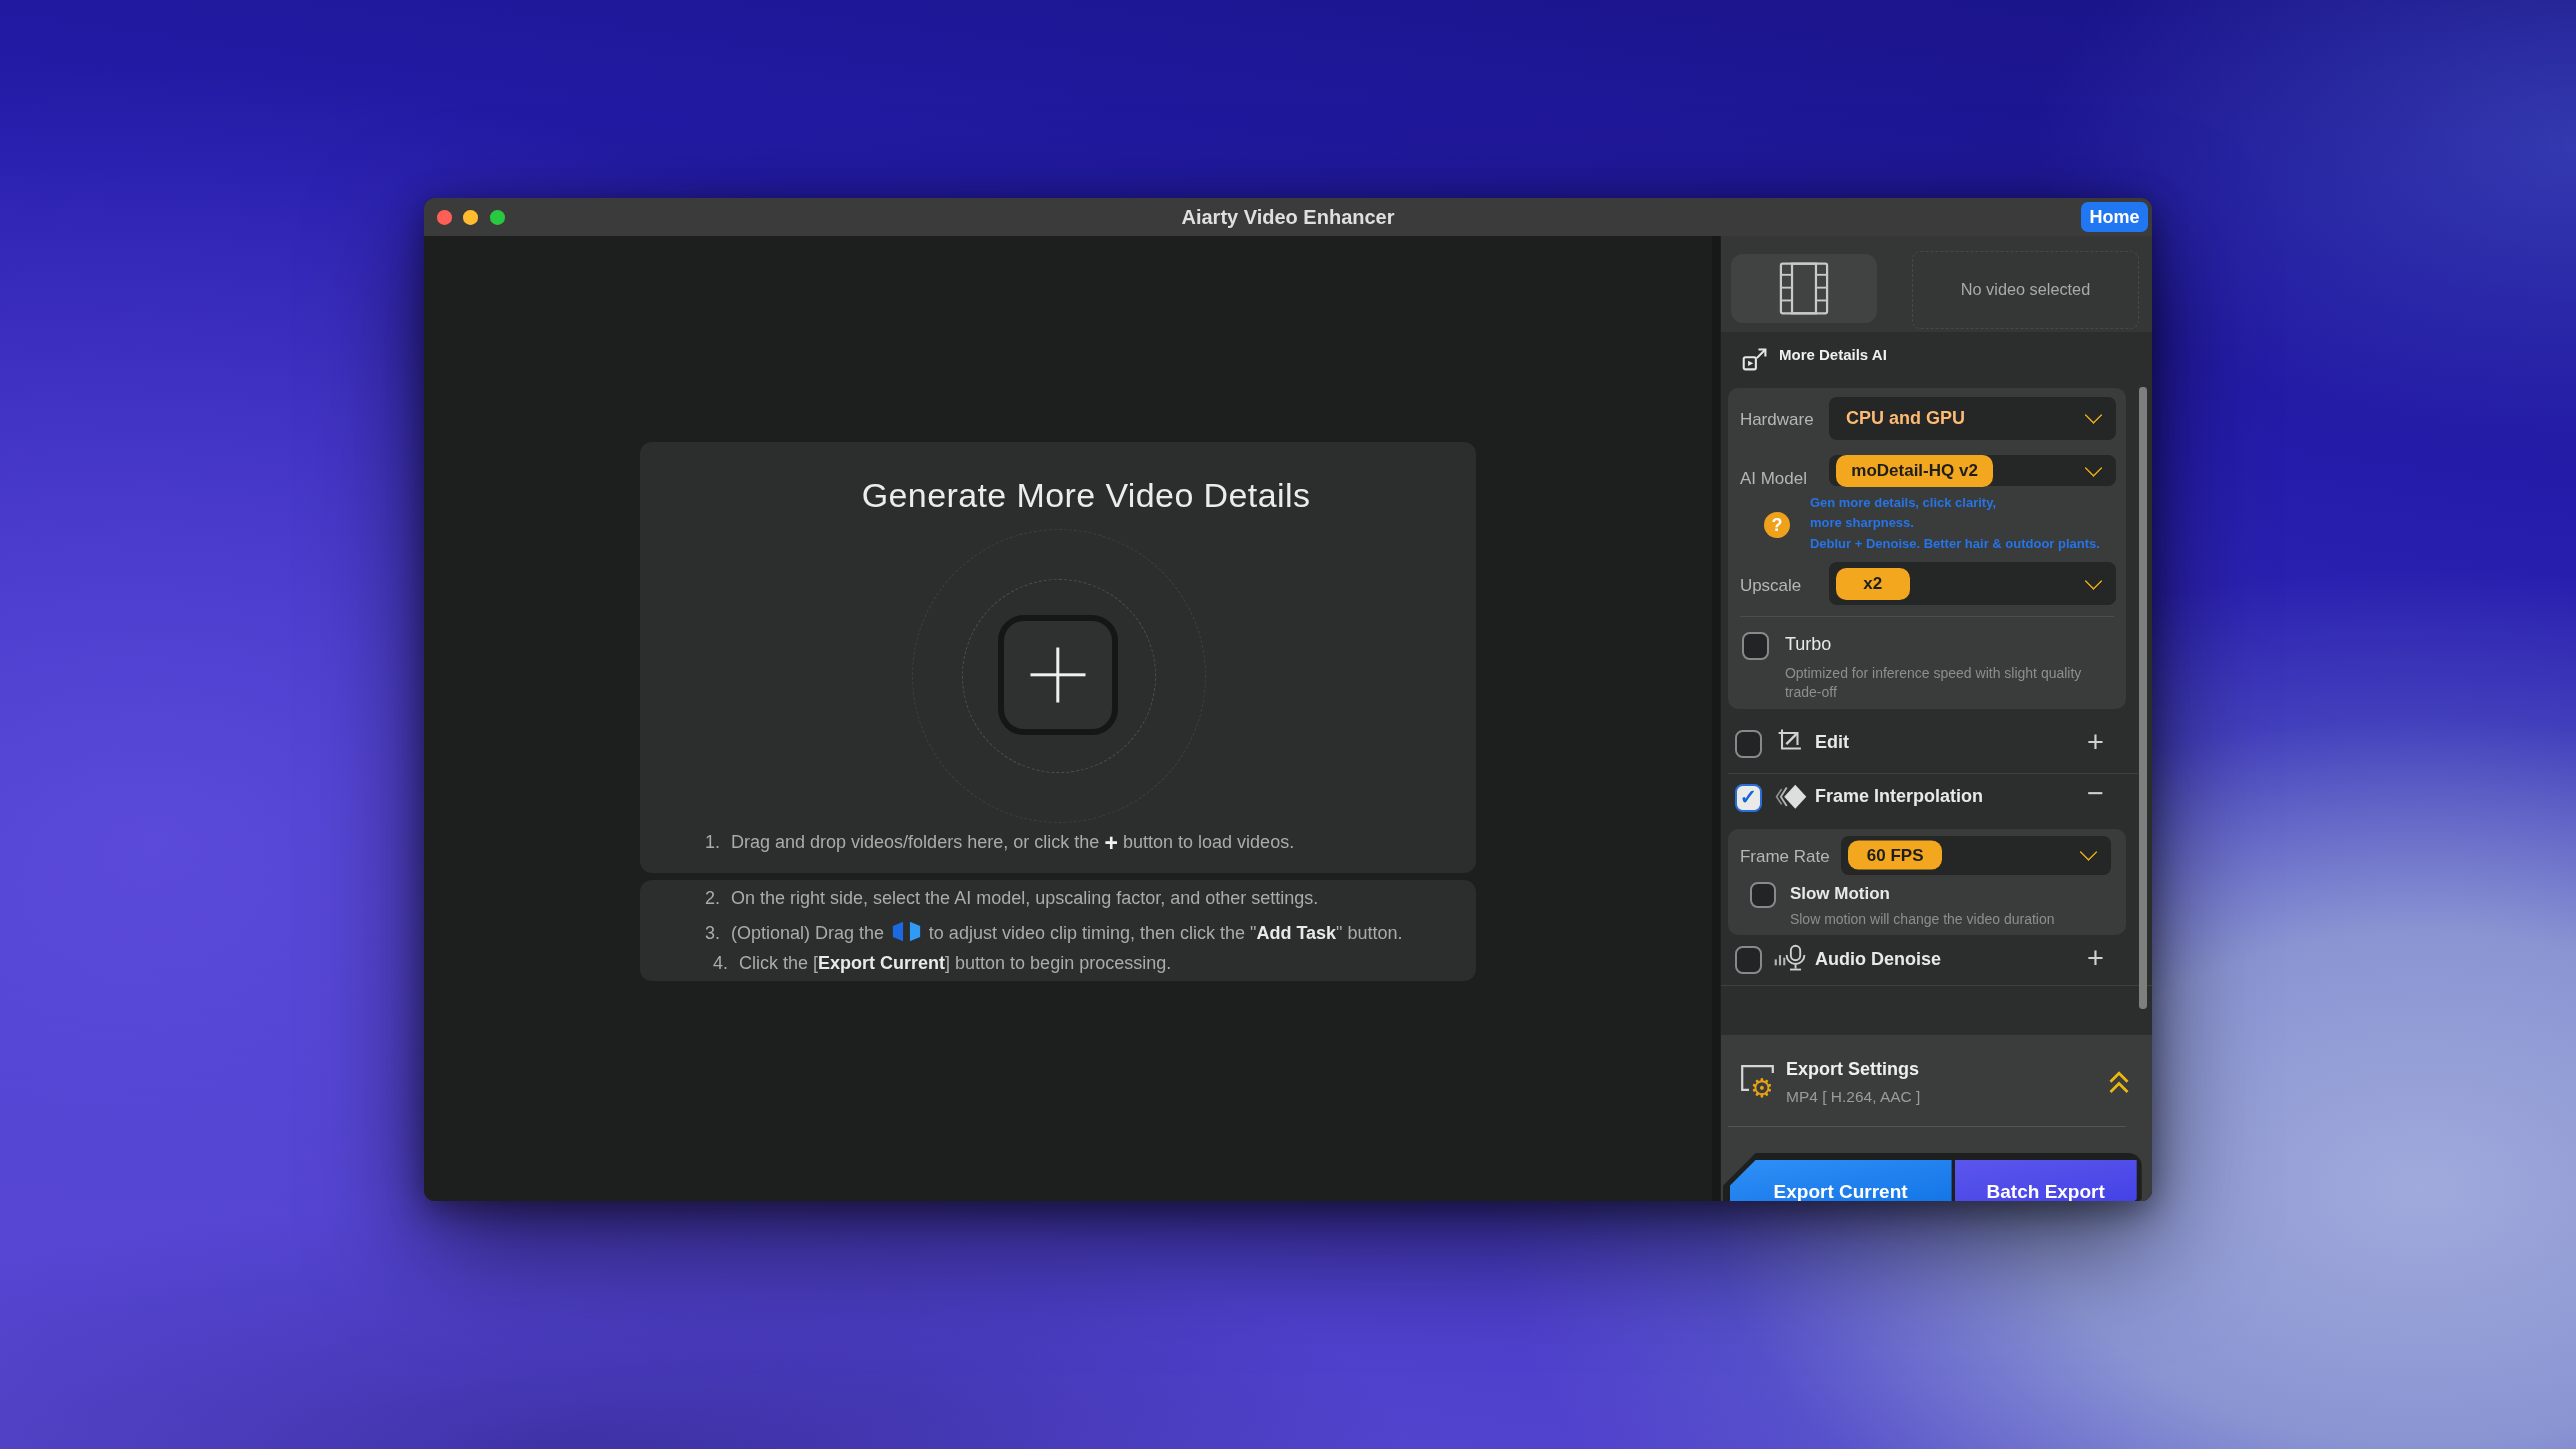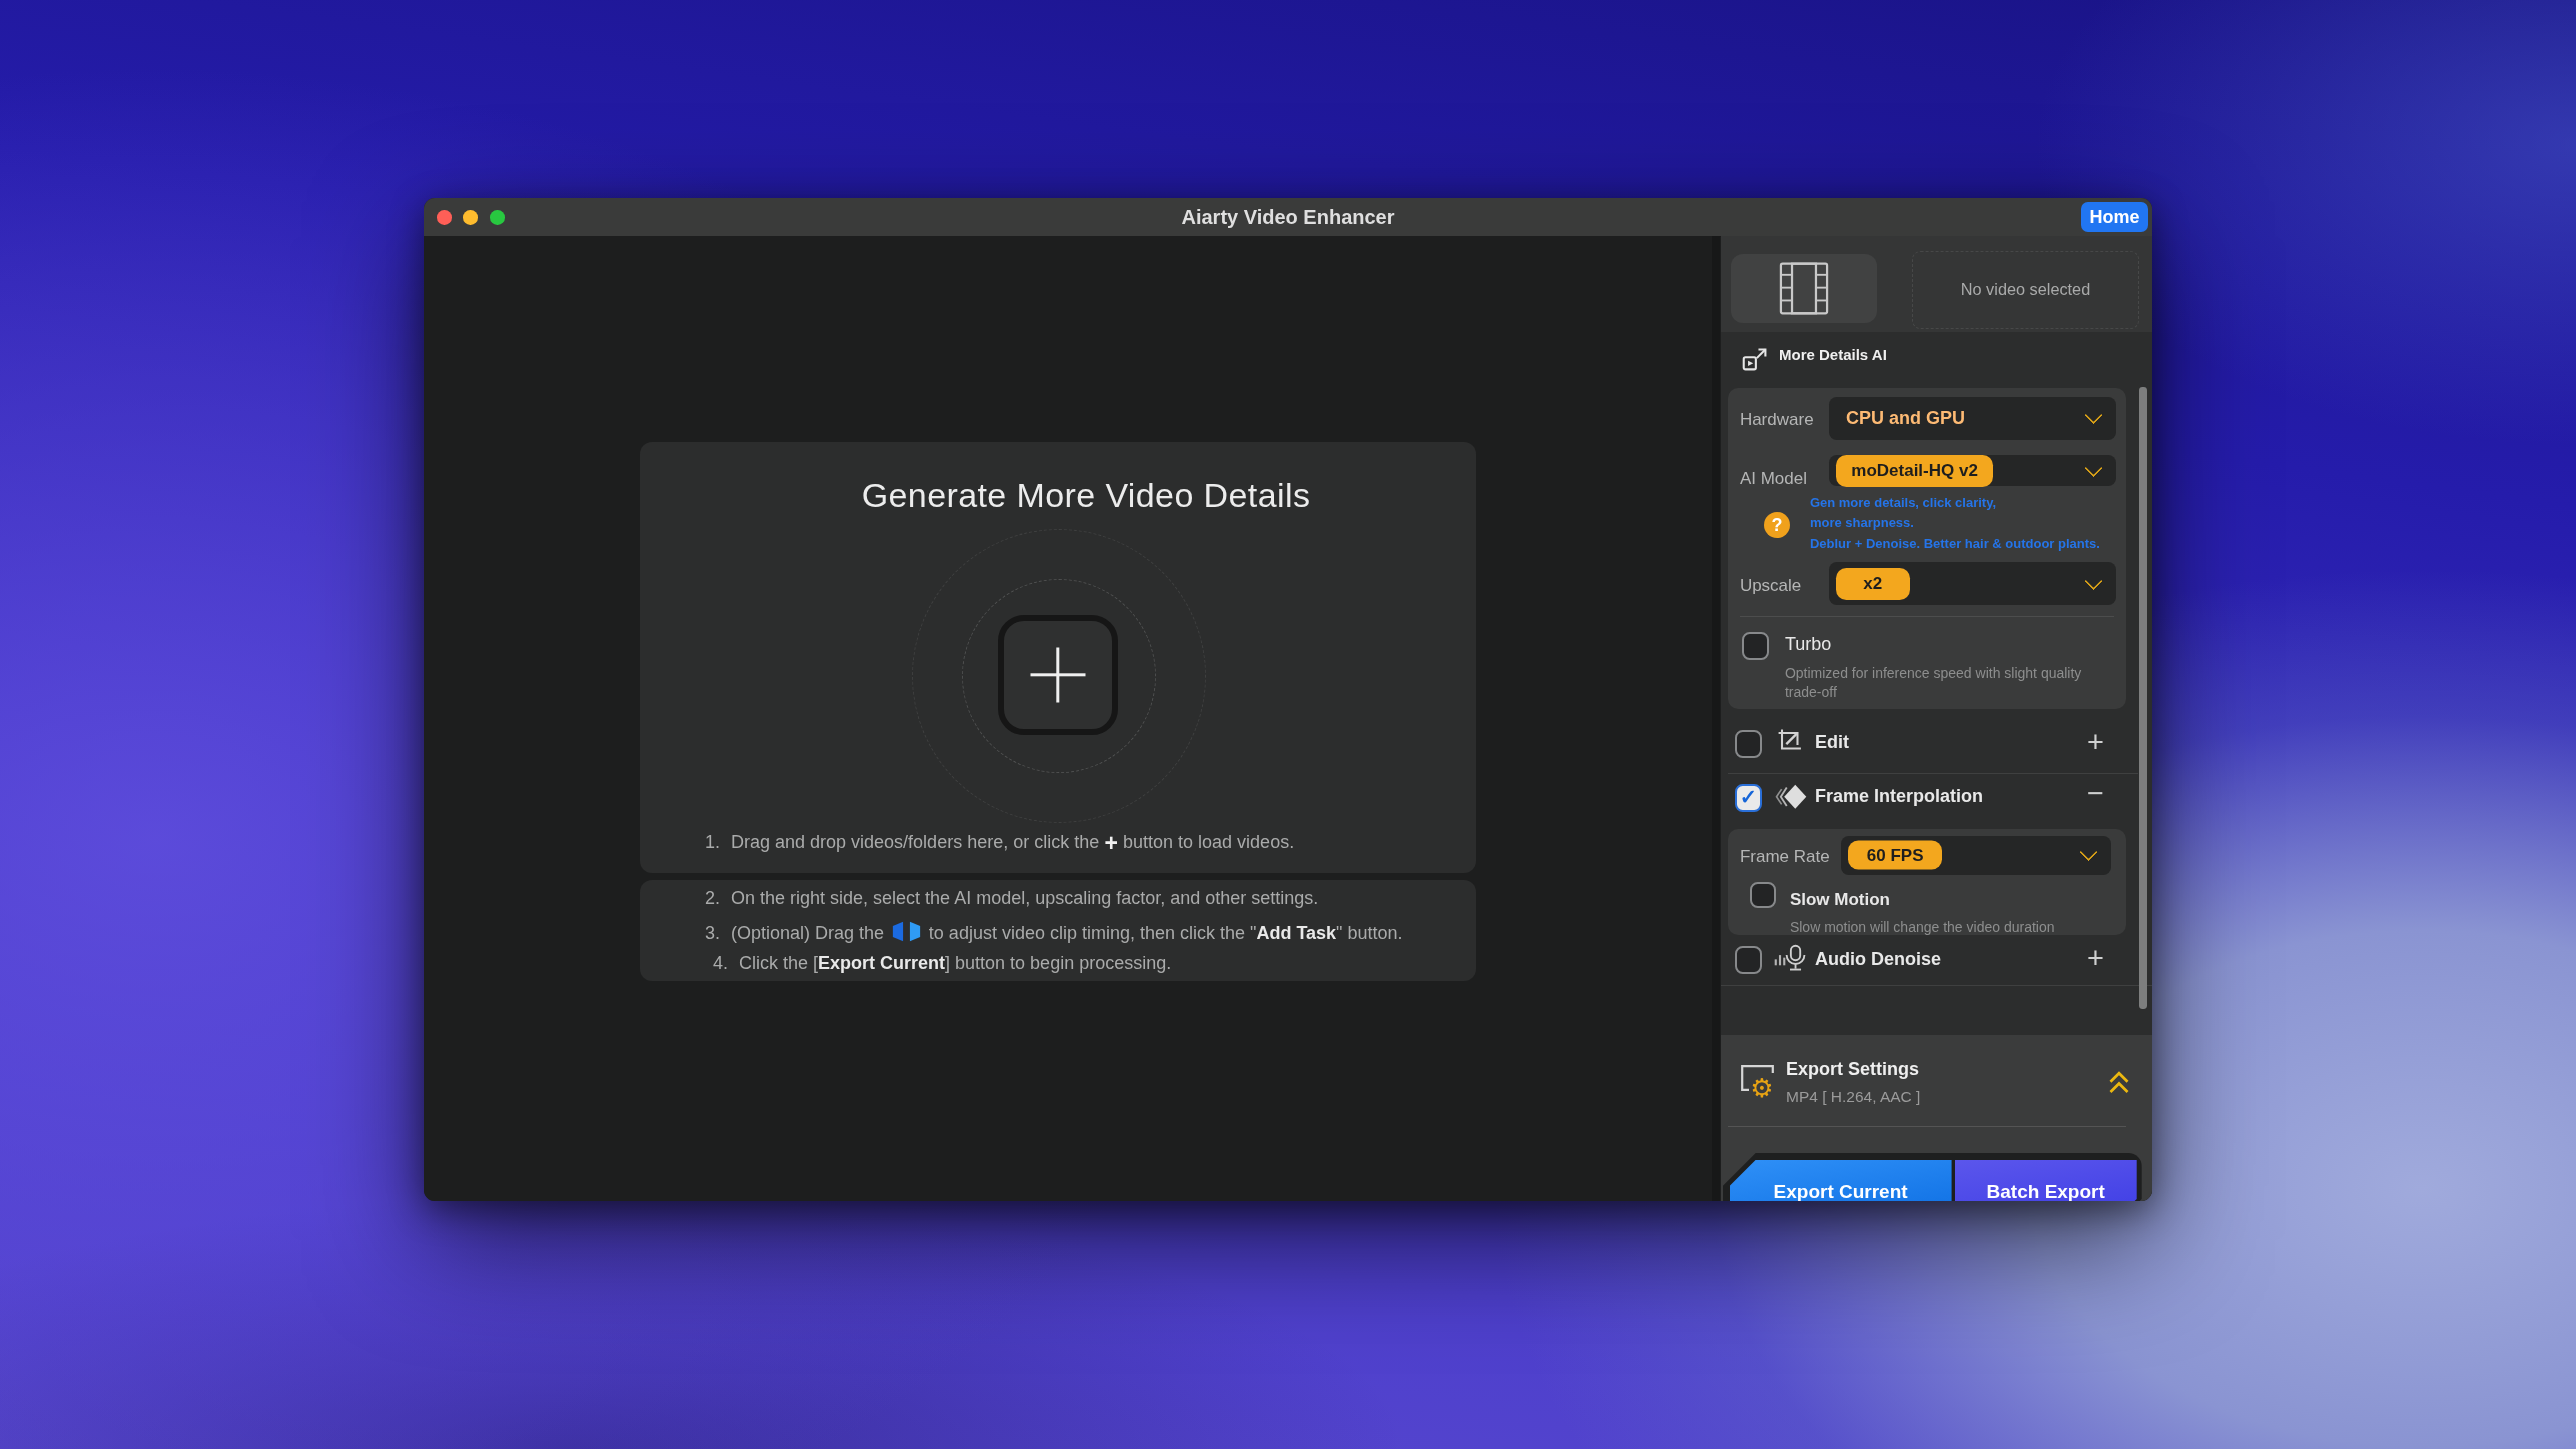--- a/index.html
+++ b/index.html
@@ -195,22 +195,22 @@
       <div class="row-label" style="left:94px;top:550px;">Frame Interpolation</div>
       <div class="row-action" style="left:366px;top:544px;">−</div>
 
       <div class="card" style="top:593px;height:106px;">
         <div class="fld-label" style="left:12px;top:18px;">Frame Rate</div>
         <div class="select" style="left:113px;top:6.9px;width:270px;height:39px;">
           <span class="pill" style="height:29px;padding:0 19px;">60 FPS</span>
           <span class="chev"></span>
         </div>
         <div class="cb" style="left:22px;top:53px;width:26px;height:26px;"></div>
-        <div class="row-label" style="left:62px;top:55px;font-size:17px;margin-top:6px;">Slow Motion</div>
-        <div class="row-desc" style="left:62px;top:81px;width:326px;margin-top:8px;">Slow motion will change the video duration</div>
+        <div class="row-label" style="left:62px;top:55px;font-size:17px;">Slow Motion</div>
+        <div class="row-desc" style="left:62px;top:81px;width:326px;">Slow motion will change the video duration</div>
       </div>
 
       <div class="cb" style="left:13.7px;top:710px;"></div>
       <div class="abs" style="left:52px;top:706px;">
         <svg width="34" height="33" viewBox="0 0 40 38">
           <rect x="2" y="20" width="2.5" height="7" fill="#b4b4b4"></rect>
           <rect x="7" y="15" width="2.5" height="12" fill="#b4b4b4"></rect>
           <rect x="12" y="18" width="2.5" height="9" fill="#b4b4b4"></rect>
           <rect x="21" y="4" width="11" height="17" rx="5.5" fill="none" stroke="#cfcfcf" stroke-width="2.2"></rect>
           <path d="M16,15 a10.5,10.5 0 0 0 21,0" fill="none" stroke="#cfcfcf" stroke-width="2.2"></path>

